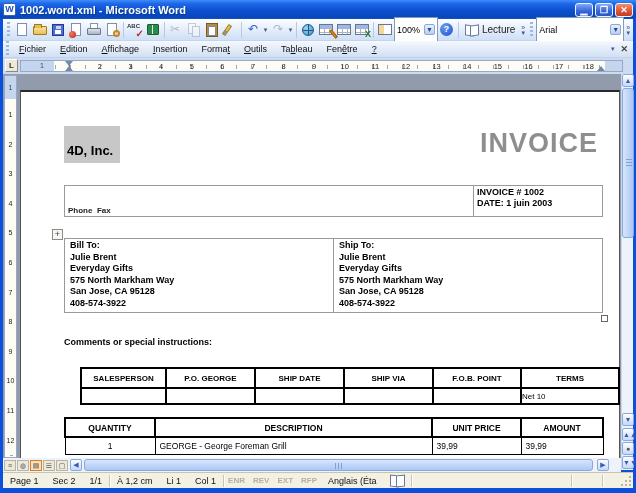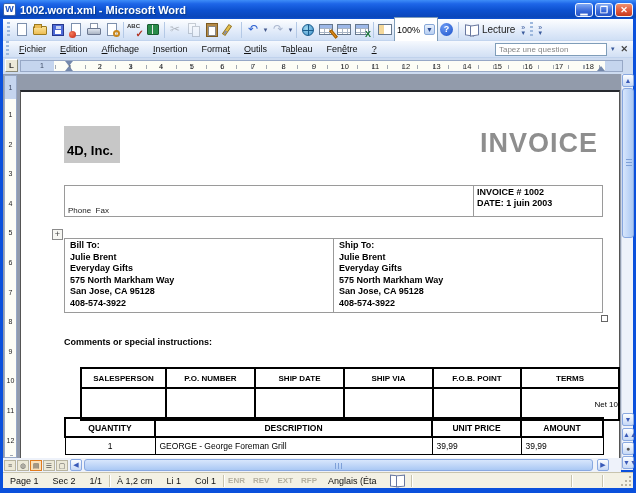--- a/index.html
+++ b/index.html
@@ -127,32 +127,32 @@
   .page { position:absolute; left:17px; top:16px; width:600px; height:368px; background:#fff;
     border-top:2px solid #26292e; border-left:1px solid #555; border-right:1px solid #555; }
 
   
   .company { position:absolute; left:43px; top:34px; width:56px; height:37px; background:#c7c7c7;
     display:flex; align-items:flex-end; padding:0 2px 5px 3px; font-size:13px; font-weight:bold; color:#000; white-space:nowrap; }
   .invtitle { position:absolute; right:21px; top:36px; font-size:27px; font-weight:bold; color:#8e8e8e; letter-spacing:1px; }
   table { border-collapse:collapse; table-layout:fixed; }
   .t1 { position:absolute; left:43px; top:93px; width:538px; }
   .t1 td { border:1px solid #9a9a9a; vertical-align:bottom; height:31px;margin-top:28px; }
-  .t1 .pf { font-size:8px; color:#222; padding:0 0 1px 3px; white-space:pre; }
+  .t1 .pf { font-size:8px; color:#222; padding:0 0 1px 3px; white-space:pre;font-weight:bold; }
   .t1 .inv { vertical-align:top; font-size:9px; font-weight:bold; line-height:10.5px; padding:1px 0 0 3px; white-space:nowrap; }
   .movehandle { position:absolute; left:31px; top:137px; width:11px; height:11px; background:#f6f6f2;
     border:1px solid #8a8a8a; font-size:9px; line-height:9px; text-align:center; color:#444; }
   .t2 { position:absolute; left:43px; top:146px; width:538px; }
   .t2 td { border:1px solid #9a9a9a; width:269px; vertical-align:top; padding:1px 5px 2px 5px;
     font-size:9px; font-weight:bold; line-height:11.6px; white-space:nowrap; }
   .resizehandle { position:absolute; left:580px; top:223px; width:7px; height:7px; border:1px solid #666; background:#fff; }
   .comments { position:absolute; left:43px; top:245px; font-size:9px; font-weight:bold; }
   .t3 { position:absolute; left:59px; top:275px; width:538px; }
   .t3 th { border:2px solid #000; height:20px; font-size:8px; font-weight:bold; text-align:center; }
-  .t3 td { border:2px solid #000; height:32px; font-size:8px; text-align:right; }
+  .t3 td { border:2px solid #000; height:16px; font-size:8px; text-align:left; }
   .t4 { position:absolute; left:43px; top:325px; width:538px; }
   .t4 th { border:2px solid #000; height:19px; font-size:8.5px; font-weight:bold; text-align:center; }
   .t4 td { border:1px solid #000; height:17px; font-size:8.5px; padding:0 4px; }
   .t4 td.c { text-align:center; } .t4 td.r { }
 
   
   .vscroll { position:absolute; left:621px; top:74px; width:12px; height:396px; background:#eef2fa; z-index:5;
     border-left:1px solid #d0d8e8; }
   .sbtn { position:absolute; left:0; width:12px; height:13px; background:linear-gradient(180deg,#fdfeff,#c6d8f6);
     border:1px solid #89a8e0; border-radius:2px; color:#3a5ab8; font-size:7px; text-align:center; line-height:11px; }
@@ -290,39 +290,42 @@
     <span class="tsep"></span>
     <span class="readbtn">
       <span class="bookic"></span>
       <span>Lecture</span>
     </span>
     <span class="chev">
         <span>»</span>
         <span>▾</span>
       </span>
     <span class="grip"></span>
+    <span class="combo" style="width:88px; justify-content:space-between;">
+      <span>Arial</span>
+        <span class="arr">▼</span>
+    </span>
     <span class="chev">
         <span>»</span>
         <span>▾</span>
       </span>
   </div>
 
   <div class="menubar">
     <span class="grip"></span>
     <span class="mitem"><u>F</u>ichier</span>
     <span class="mitem"><u>E</u>dition</span>
     <span class="mitem"><u>A</u>ffichage</span>
     <span class="mitem"><u>I</u>nsertion</span>
     <span class="mitem">Forma<u>t</u></span>
     <span class="mitem"><u>O</u>utils</span>
     <span class="mitem">Ta<u>b</u>leau</span>
     <span class="mitem">Fen<u>ê</u>tre</span>
     <span class="mitem"><u>?</u></span>
     <span style="flex:1"></span>
-    <span class="qbox">Tapez une question</span>
     <span class="qdd">▾</span>
     <span class="mclose">✕</span>
   </div>
 
   <div class="rulerrow">
     <span class="tabsel">L</span>
     <div class="hruler">
       <span class="hm l">
           <span class="lbl">1</span>
         </span>
@@ -429,21 +432,21 @@
             <col style="width:85px">
             <col style="width:89px">
             <col style="width:89px">
             <col style="width:89px">
             <col style="width:88px">
             <col style="width:98px">
           </colgroup>
         <tbody>
             <tr>
           <th>SALESPERSON</th>
-          <th>P.O. NUMBER</th>
+          <th>P.O. GEORGE</th>
           <th>SHIP DATE</th>
           <th>SHIP VIA</th>
           <th>F.O.B. POINT</th>
           <th>TERMS</th>
         </tr>
         <tr>
           <td></td>
           <td></td>
           <td></td>
           <td></td>

